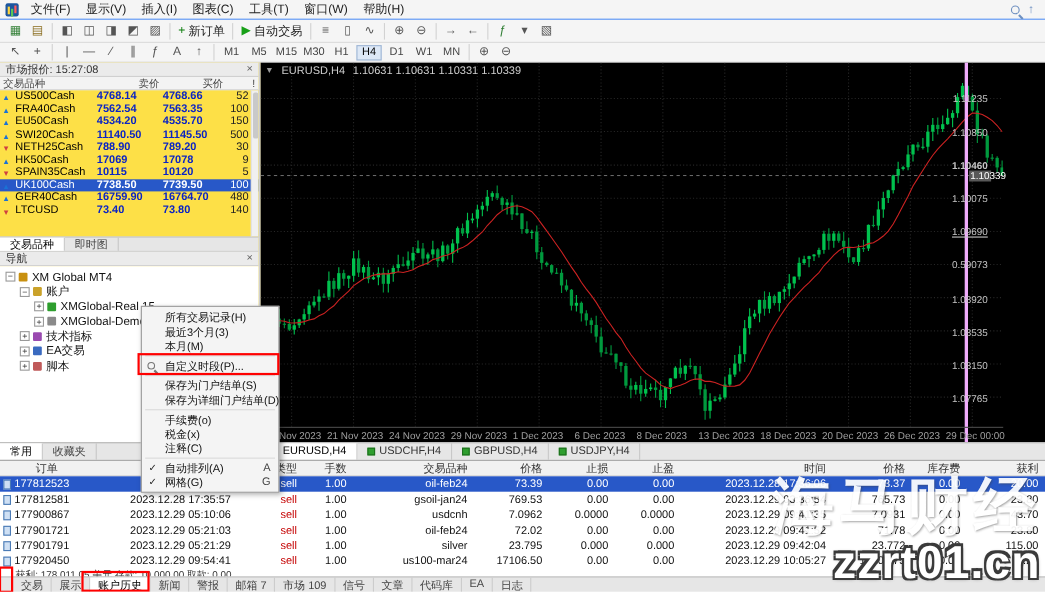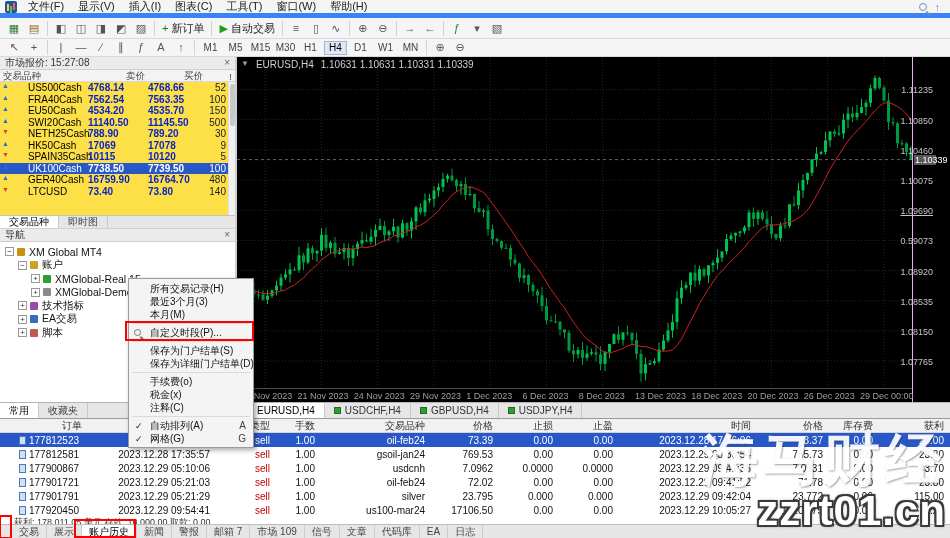--- a/index.html
+++ b/index.html
@@ -1,20 +1,20 @@
 <!DOCTYPE html>
 <html><head>
 <meta charset="utf-8">
 <style>
   *{margin:0;padding:0;box-sizing:border-box;font-family:"Liberation Sans","DejaVu Sans",sans-serif;}
   html,body{width:950px;height:538px;overflow:hidden;}
   body{position:relative;background:#ececec;font-size:11px;color:#111;}
 
   
-  #menubar{position:absolute;left:0;top:0;width:950px;height:18px;background:#f5f5f5;border-bottom:5px solid #3b82f6;display:flex;align-items:center;padding-left:3px;}
+  #menubar{position:absolute;left:0;top:0;width:950px;height:18px;background:#f5f5f5;border-bottom:1px solid #3b82f6;display:flex;align-items:center;padding-left:3px;}
   .app-icon{width:12px;height:12px;margin:0 4px 0 2px;background:#1c56a0;position:relative;border-radius:2px;}
   .app-icon::after{content:"";position:absolute;left:2px;bottom:2px;width:2px;height:7px;background:#ffd53d;box-shadow:3px 2px 0 #59c659,6px -1px 0 #ff5d5d;}
   .menu-item{padding:2px 7px;font-size:11px;color:#222;}
   #menubar-right{margin-left:auto;display:flex;gap:8px;padding-right:10px;align-items:center;}
   .mag{width:8px;height:8px;border:1.5px solid #6d8fc0;border-radius:50%;position:relative;}
   .mag::after{content:"";position:absolute;left:7px;top:7px;width:5px;height:1.5px;background:#6d8fc0;transform:rotate(45deg);transform-origin:0 0;}
   .up-arrow{color:#6d8fc0;font-size:11px;line-height:10px;}
 
   
   .toolbar{position:absolute;left:0;width:950px;background:#f5f5f5;border-bottom:1px solid #d9d9d9;display:flex;align-items:center;padding-left:4px;}
@@ -29,59 +29,59 @@
 
   
   #left-panel{position:absolute;left:0;top:57px;width:237px;height:345px;background:#fde047;border-right:2px solid #cfcfcf;}
   .panel-title{height:13px;background:#ebebeb;border-bottom:1px solid #d0d0d0;display:flex;align-items:center;padding:0 5px;font-size:10px;color:#333;}
   .panel-title .x{margin-left:auto;color:#666;font-size:10px;line-height:10px;}
   .mw-cols{display:grid;grid-template-columns:88px 60px 58px 1fr;height:12px;background:#f3f3f3;border-bottom:1px solid #d8d8d8;font-size:9.5px;color:#444;align-items:center;}
   .mw-cols div{padding:0 3px;}
   .mw-cols .num{text-align:right;}
   #mw-rows{height:133px;overflow:hidden;position:relative;}
   .mw-row{display:grid;grid-template-columns:88px 60px 58px 1fr;height:11.5px;align-items:center;font-size:10px;}
-  .mw-row .sym{display:flex;align-items:flex-start;gap:19px;padding-left:2px;color:#000;white-space:nowrap;}
+  .mw-row .sym{display:flex;align-items:flex-end;gap:5px;padding-left:2px;color:#000;white-space:nowrap;}
   .mw-row .arr{font-size:7px;line-height:7px;}
   .mw-row .num{text-align:left;padding-right:4px;color:#0b24c4;font-weight:bold;}
   .mw-row .spr{text-align:right;padding-right:9px;color:#222;}
   .mw-row.selected{background:#2858c8;}
   .mw-row.selected .sym,.mw-row.selected .num,.mw-row.selected .spr{color:#fff;}
   .mw-scroll{position:absolute;right:0;top:0;width:7px;height:133px;background:#f0f0f0;border-left:1px solid #e0e0e0;}
   .mw-thumb{position:absolute;left:1px;top:2px;width:5px;height:42px;background:#c9c9c9;border-radius:2px;}
   .mini-tabs{height:14px;display:flex;background:#e6e6e6;border-top:1px solid #c4c4c4;border-bottom:1px solid #d0d0d0;font-size:10px;}
   .mini-tab{padding:1px 9px;border-right:1px solid #c8c8c8;color:#444;display:flex;align-items:center;}
   .mini-tab.active{background:#fff;color:#000;}
   #nav-tree{padding:3px 0 0 3px;background:#fff;height:160px;}
   .tree-row{display:flex;align-items:center;height:13.5px;font-size:10.5px;color:#111;white-space:nowrap;}
   .expander{width:9px;height:9px;border:1px solid #999;background:#fff;font-size:8px;line-height:7px;text-align:center;color:#333;margin-right:3px;flex:none;}
   .tree-ico{width:8px;height:8px;margin-right:4px;flex:none;border-radius:1px;}
 
   
   #chart-window{position:absolute;left:237px;top:57px;width:713px;height:345px;background:#000;}
   #chart-title{position:absolute;left:4px;top:2px;color:#cfcfcf;font-size:10px;display:flex;gap:7px;z-index:5;}
   #chart-title .dd{color:#9a9a9a;font-size:8px;}
-  #price-axis{position:absolute;left:675px;top:0;width:24px;height:345px;border-left:1px solid #f0abfc;font-size:9px;color:#c4c4c4;}
+  #price-axis{position:absolute;left:640px;top:0;width:24px;height:345px;border-left:3px solid #f0abfc;font-size:9px;color:#c4c4c4;}
   .p-label{position:absolute;right:3px;}
   .p-current{position:absolute;right:0;left:1px;background:#585858;color:#fff;text-align:center;padding:0 1px;}
   #time-axis{position:absolute;left:0;top:331px;width:675px;height:14px;border-top:1px solid #4a4a4a;color:#9f9f9f;font-size:9px;}
   .t-label{position:absolute;top:2px;width:70px;white-space:nowrap;}
 
   
   #chart-tabs{position:absolute;left:237px;top:402px;width:713px;height:16px;background:#e6e6e6;border-top:1px solid #b5b5b5;display:flex;font-size:10px;align-items:stretch;}
   #left-tabs{position:absolute;left:0;top:402px;width:237px;height:16px;background:#e6e6e6;border-top:1px solid #b5b5b5;display:flex;font-size:10px;}
   .chart-tab{display:flex;align-items:center;gap:4px;padding:0 9px;border-right:1px solid #c8c8c8;color:#333;}
   .chart-tab.active{background:#fff;color:#000;}
   .ct-ico{width:7px;height:7px;background:#2e9e2e;border:1px solid #1d6e1d;}
 
   
   #terminal{position:absolute;left:0;top:418px;width:950px;height:120px;background:#fff;border-top:1px solid #9a9a9a;}
   .t-grid{display:grid;grid-template-columns:88px 128px 60px 45px 110px 68px 60px 60px 138px 72px 50px 1fr;}
   #t-header{height:14px;background:#f1f1f1;border-bottom:1px solid #d4d4d4;font-size:10px;color:#333;align-items:center;}
   .t-grid>div{text-align:right;padding-right:6px;overflow:hidden;white-space:nowrap;}
-  .t-grid>div:first-child{text-align:right;padding-left:19px;}
+  .t-grid>div:first-child{text-align:center;padding-left:3px;}
   .t-row{height:14px;font-size:10px;align-items:center;color:#111;}
   .t-row .ord{display:flex;align-items:center;gap:3px;}
   .t-row .doc{width:7px;height:9px;background:#cfe0f4;border:1px solid #4a7ab5;flex:none;}
   .t-row .type{color:#c40000;}
   .t-row.selected{background:#2858c8;}
   .t-row.selected div,.t-row.selected .type{color:#fff;}
   #t-status{position:absolute;left:14px;top:516px;width:930px;height:9px;font-size:9px;color:#333;white-space:nowrap;}
   #t-tabs{position:absolute;left:0;top:524px;width:950px;height:14px;background:#e6e6e6;border-top:1px solid #bdbdbd;display:flex;padding-left:12px;font-size:10px;}
   .t-tab{padding:0 7px;border-right:1px solid #cccccc;color:#444;display:flex;align-items:center;white-space:nowrap;}
   .t-tab.active{background:#fff;color:#000;}
@@ -726,21 +726,21 @@
       <rect x="659" y="66.3" width="3" height="20.0" fill="#009a3e"></rect>
       <rect x="663.5" y="86.3" width="3" height="1.0" fill="#009a3e"></rect>
       <rect x="668" y="86.5" width="3" height="8.7" fill="#009a3e"></rect>
       <rect x="672.5" y="95.2" width="3" height="7.4" fill="#009a3e"></rect>
       <polyline points="3.5,227.9 8,234.1 12.5,233.6 17,234.5 21.5,235.1 26,236.4 30.5,236.7 35,236.3 39.5,235.4 44,233.9 48.5,232.9 53,230.1 57.5,228.1 62,224.2 66.5,221.0 71,215.9 75.5,211.7 80,207.7 84.5,202.6 89,199.6 93.5,196.5 98,194.9 102.5,193.1 107,192.4 111.5,192.0 116,192.0 120.5,191.1 125,190.0 129.5,190.7 134,189.6 138.5,188.3 143,185.5 147.5,183.8 152,182.1 156.5,179.0 161,177.8 165.5,175.8 170,174.8 174.5,172.8 179,169.9 183.5,168.1 188,165.5 192.5,161.9 197,157.8 201.5,153.9 206,148.0 210.5,143.3 215,138.2 219.5,134.7 224,132.4 228.5,130.7 233,130.0 237.5,131.0 242,133.1 246.5,135.4 251,140.5 255.5,146.8 260,152.9 264.5,159.1 269,165.5 273.5,171.9 278,178.9 282.5,185.8 287,192.2 291.5,199.6 296,205.8 300.5,211.5 305,217.9 309.5,225.2 314,232.5 318.5,238.7 323,245.4 327.5,250.8 332,258.4 336.5,265.3 341,271.2 345.5,277.4 350,282.2 354.5,285.4 359,288.7 363.5,292.9 368,295.1 372.5,296.3 377,294.6 381.5,293.2 386,291.4 390.5,288.9 395,287.6 399.5,287.7 404,289.7 408.5,289.7 413,290.8 417.5,292.6 422,294.1 426.5,294.2 431,294.0 435.5,292.9 440,288.7 444.5,282.1 449,273.2 453.5,264.1 458,255.8 462.5,246.6 467,239.2 471.5,231.7 476,224.9 480.5,218.5 485,213.8 489.5,208.9 494,204.0 498.5,200.0 503,195.1 507.5,190.9 512,184.6 516.5,179.9 521,174.9 525.5,171.0 530,168.3 534.5,167.8 539,168.0 543.5,167.3 548,166.7 552.5,164.5 557,163.7 561.5,160.9 566,157.6 570.5,153.1 575,146.6 579.5,138.5 584,129.9 588.5,121.4 593,112.0 597.5,104.9 602,97.8 606.5,90.7 611,84.1 615.5,78.5 620,73.8 624.5,69.2 629,64.3 633.5,59.0 638,53.7 642.5,49.1 647,45.8 651.5,46.0 656,47.0 660.5,49.6 665,52.6 669.5,57.1 674,62.8 " fill="none" stroke="#cc2222" stroke-width="1"></polyline>
       <line x1="0" x2="675" y1="102.6" y2="102.6" stroke="#aaaaaa" stroke-width="0.6" stroke-dasharray="3,3"></line>
     </svg>
   <div id="price-axis">
       <div class="p-label" style="top: 28.474px;">1.11235</div>
       <div class="p-label" style="top: 58.6005px;">1.10850</div>
-      <div class="p-label" style="top: 89.1182px;">1.10460</div>
+      <div class="p-label" style="top: 89.1182px; font-weight: bold;">1.10460</div>
       <div class="p-label" style="top: 119.245px;">1.10075</div>
       <div class="p-label" style="top: 149.371px; text-decoration: underline;">1.09690</div>
       <div class="p-label" style="top: 179.498px;">0.59073</div>
       <div class="p-label" style="top: 209.624px;">1.08920</div>
       <div class="p-label" style="top: 239.751px;">1.08535</div>
       <div class="p-label" style="top: 269.877px;">1.08150</div>
       <div class="p-label" style="top: 300.004px;">1.07765</div>
       <div class="p-current" style="top: 97.5865px;">1.10339</div>
     </div>
   <div id="time-axis">

